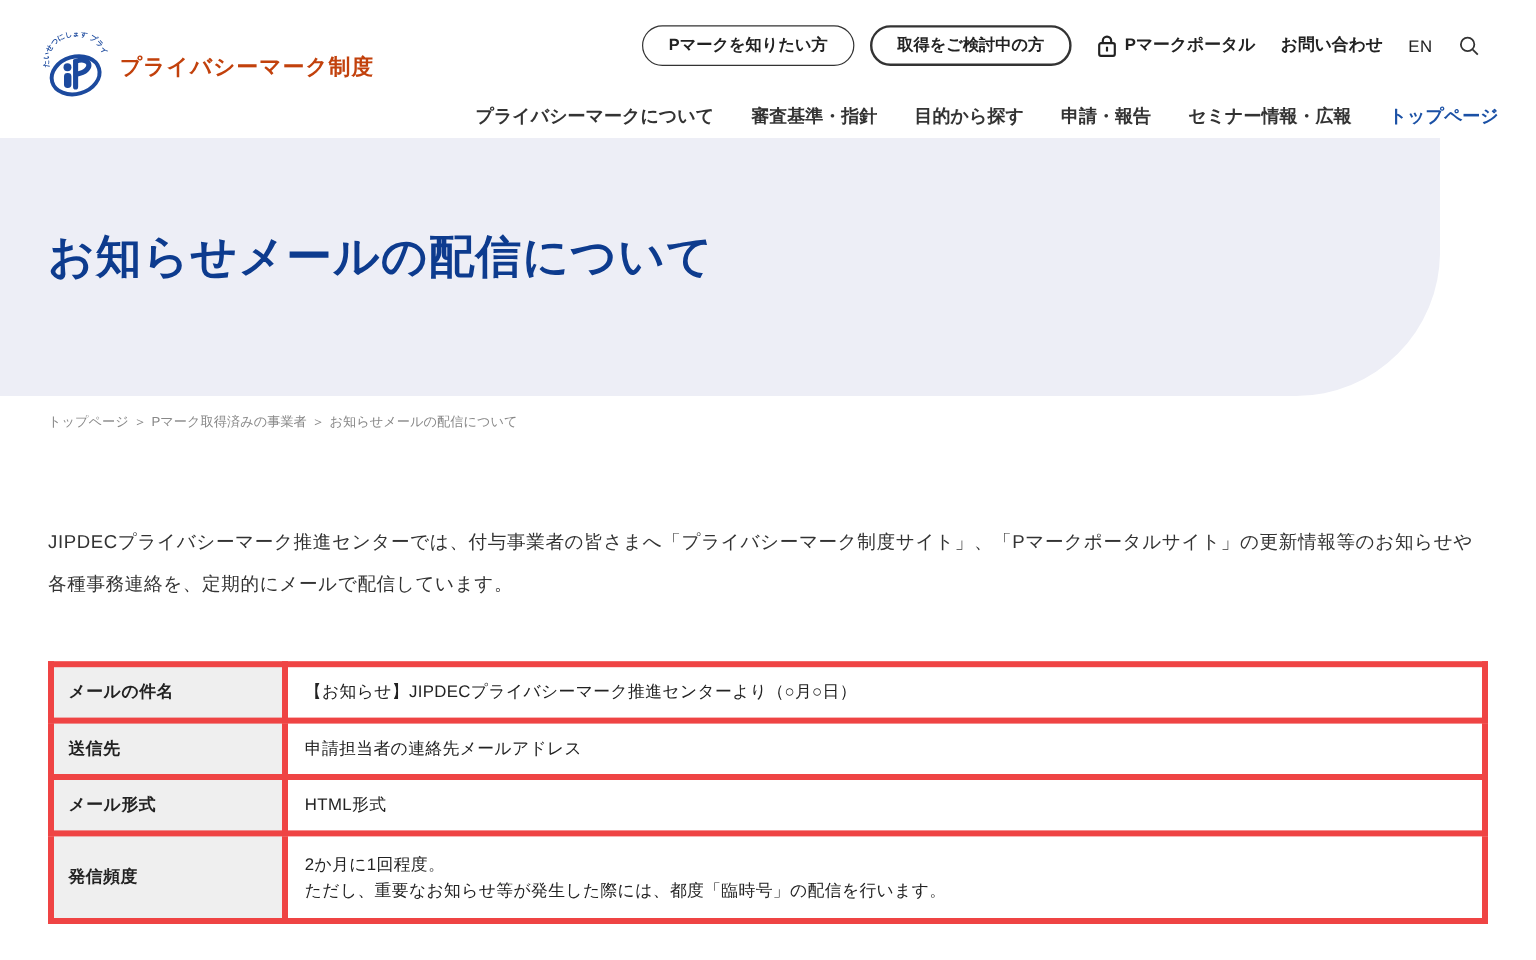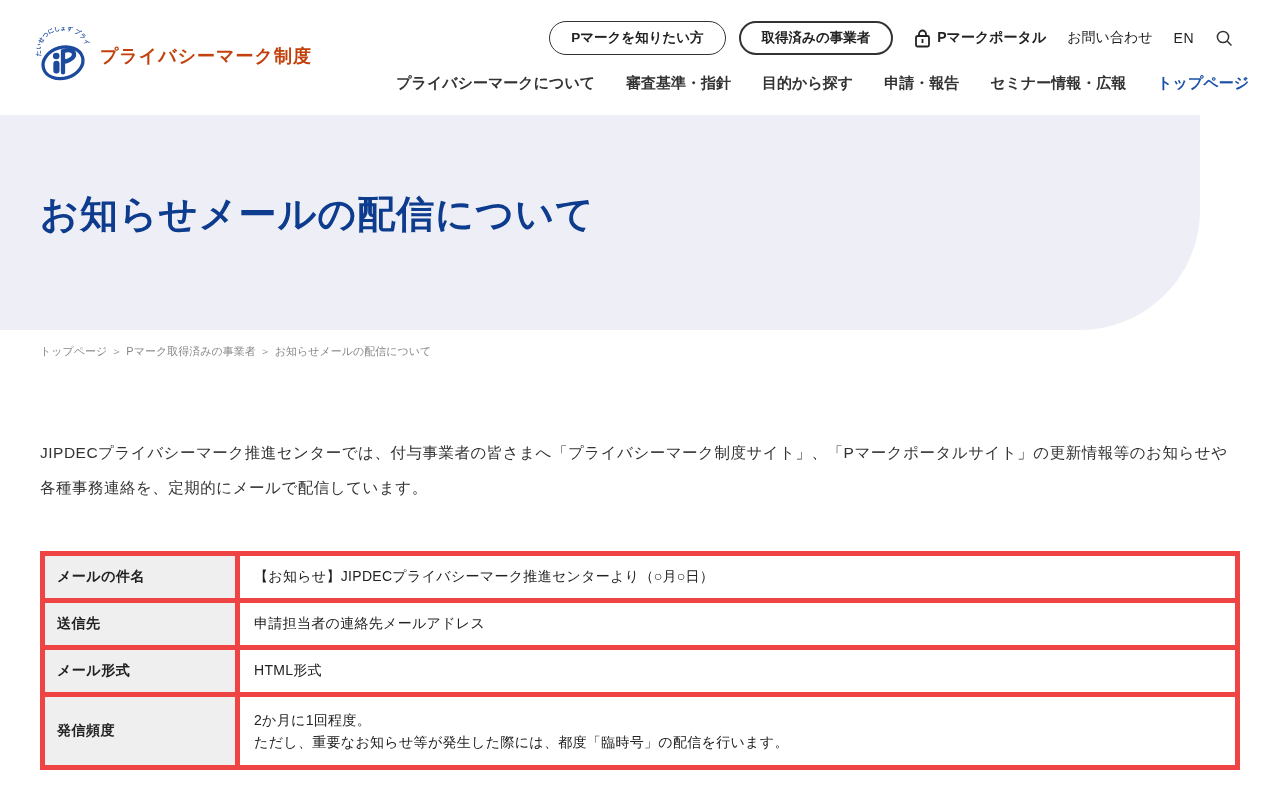--- a/index.html
+++ b/index.html
@@ -11,25 +11,25 @@
   .logo { position:absolute; left:34px; top:27px; display:flex; align-items:center; gap:8px; cursor:pointer; }
   .logo-text { font-size:18px; font-weight:bold; color:#c2410c; letter-spacing:1px; }
 
   .utility-row { position:absolute; top:21px; right:46px; display:flex; align-items:center; gap:21px; }
   .pill-group { display:flex; gap:13px; }
   .pill { display:flex; align-items:center; justify-content:center; height:34px; padding:15px 21px;
     border:1px solid #333; border-radius:17px; background:#fff; font-size:13.5px; font-weight:bold;
     color:#222; white-space:nowrap; cursor:pointer; }
   .pill.active { border-width:2px; }
   .portal-link { display:flex; align-items:center; gap:6px; font-size:14px; font-weight:bold; color:#222; cursor:pointer; }
-  .contact-link { font-size:14px; font-weight:normal; color:#222; cursor:pointer; }
+  .contact-link { font-size:14px; font-weight:bold; color:#222; cursor:pointer; }
   .lang-link { font-size:14px; font-weight:normal; color:#222; cursor:pointer; letter-spacing:.5px; }
   .search-btn { display:flex; align-items:center; cursor:pointer; }
 
-  .nav-row { position:absolute; top:74px; right:31px; display:flex; align-items:center; gap:31px; }
+  .nav-row { position:absolute; top:88px; right:31px; display:flex; align-items:center; gap:31px; }
   .nav-item { font-size:15px; font-weight:bold; color:#333; white-space:nowrap; cursor:pointer; }
   .nav-item.active { color:#1a50a5; }
 
   
   .hero { position:relative; width:1200px; height:215px; background:#edeef6;
     border-bottom-right-radius:120px; }
   .hero-title { position:absolute; left:40px; top:74px; font-size:38px; font-weight:bold;
     color:#0d3b8e; letter-spacing:1px; }
 
   
@@ -69,21 +69,21 @@
         <rect x="20" y="35" width="6.4" height="13" rx="3" fill="#1c4a9e"></rect>
         <path d="M 30,47 L 30,25 C 43,20 47,33 31,36" fill="none" stroke="#1c4a9e" stroke-width="4.4" stroke-linecap="round"></path>
       </svg>
     </span>
     <span class="logo-text">プライバシーマーク制度</span>
   </div>
 
   <div class="utility-row">
     <div class="pill-group">
       <button class="pill">Pマークを知りたい方</button>
-      <button class="pill active">取得済みの事業者</button>
+      <button class="pill active">取得をご検討中の方</button>
     </div>
     <div class="portal-link">
       <span>
         <svg width="17" height="19" viewBox="0 0 17 19">
           <rect x="2" y="7" width="13" height="10.5" rx="1.5" fill="none" stroke="#222" stroke-width="1.8"></rect>
           <path d="M 5,7 V 5 a 3.5,3.5 0 0 1 7,0 v 2" fill="none" stroke="#222" stroke-width="1.8"></path>
           <line x1="8.5" y1="10" x2="8.5" y2="14" stroke="#222" stroke-width="1.8"></line>
         </svg>
       </span>
       <span>Pマークポータル</span>

